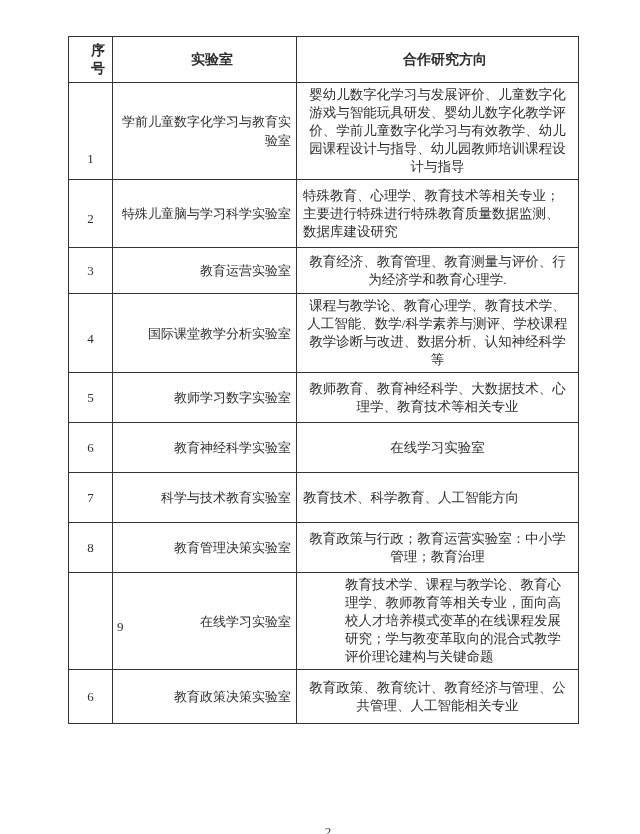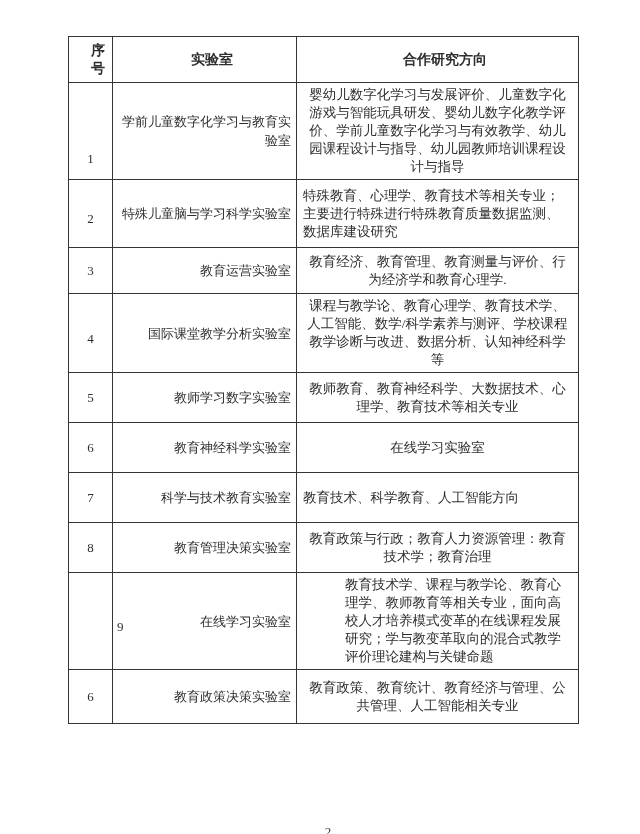--- a/index.html
+++ b/index.html
@@ -140,21 +140,21 @@
 
     <tr class="r7">
       <td class="num">7</td>
       <td class="lab">科学与技术教育实验室</td>
       <td class="dir left">教育技术、科学教育、人工智能方向</td>
     </tr>
 
     <tr class="r8">
       <td class="num">8</td>
       <td class="lab">教育管理决策实验室</td>
-      <td class="dir center">教育政策与行政；教育人力资源管理：教育技术学；教育治理</td>
+      <td class="dir center">教育政策与行政；教育运营实验室：中小学管理；教育治理</td>
     </tr>
 
     <tr class="r9">
       <td class="num nudge">9</td>
       <td class="lab">在线学习实验室</td>
       <td class="dir left">教育技术学、课程与教学论、教育心理学、教师教育等相关专业，面向高校人才培养模式变革的在线课程发展研究；学与教变革取向的混合式教学评价理论建构与关键命题</td>
     </tr>
 
 
     <tr class="r11">

